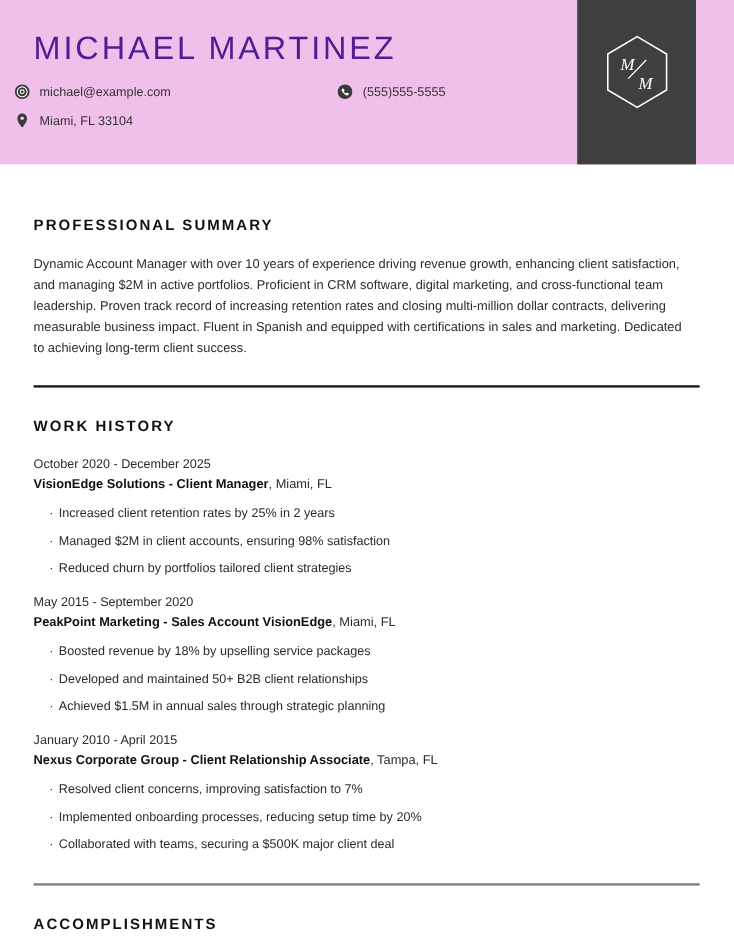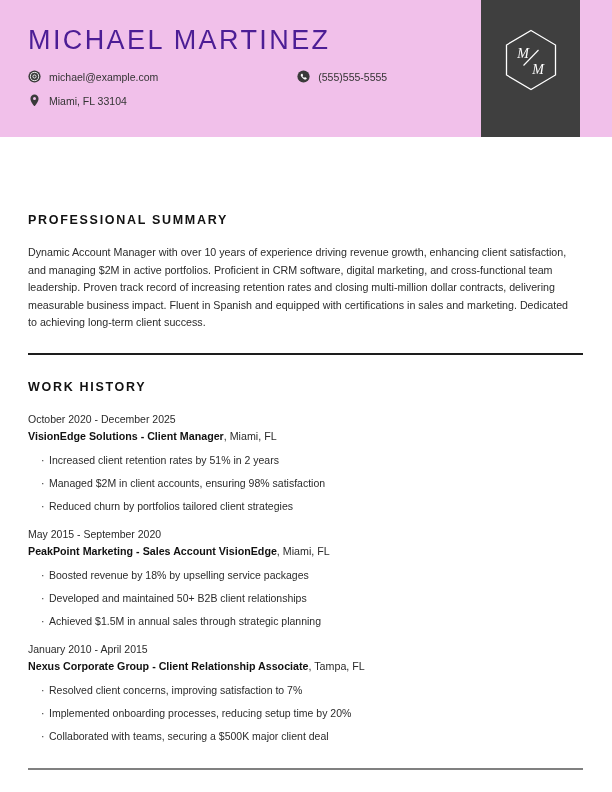--- a/index.html
+++ b/index.html
@@ -48,21 +48,21 @@
     font-size: 27px;
     font-weight: 300;
     letter-spacing: 2.4px;
     color: #4c1d95;
     white-space: nowrap;
     line-height: 1;
   }
 
   .contact-row {
     position: absolute;
-    left: 28px;
+    left: 12px;
     display: flex;
     align-items: center;
   }
   .contact-row.r1 { top: 70px; }
   .contact-row.r2 { top: 94px; }
 
   .contact-item {
     display: flex;
     align-items: center;
     font-size: 10.5px;
@@ -89,21 +89,21 @@
   }
 
   .section-title {
     font-size: 12.5px;
     font-weight: bold;
     letter-spacing: 1.7px;
     color: #111111;
     text-transform: uppercase;
   }
 
-  .summary-section { padding-top: 32px; margin-top: 44px; }
+  .summary-section { padding-top: 44px; }
   .summary-text {
     margin-top: 17px;
     font-size: 10.7px;
     line-height: 17.6px;
     color: #2b2b2b;
     text-align: left;
     width: 548px;
   }
 
   .divider-dark {
@@ -222,21 +222,21 @@
     <div class="divider-dark"></div>
   </div>
 
   <div class="work-section">
     <div class="section-title">WORK HISTORY</div>
     <div class="jobs" id="job-list">
         <div class="job">
           <div class="job-dates">October 2020 - December 2025</div>
           <div class="job-head"><span class="strong">VisionEdge Solutions</span><span class="strong"> - </span><span class="strong">Client Manager</span><span>, Miami, FL</span></div>
           <ul class="bullets">
-            <li><span class="dot">·</span><span>Increased client retention rates by 51% in 2 years</span></li>
+            <li><span class="dot">·</span><span>Increased client retention rates by 25% in 2 years</span></li>
             <li><span class="dot">·</span><span>Managed $2M in client accounts, ensuring 98% satisfaction</span></li>
             <li><span class="dot">·</span><span>Reduced churn by portfolios tailored client strategies</span></li>
           </ul>
         </div>
         <div class="job">
           <div class="job-dates">May 2015 - September 2020</div>
           <div class="job-head"><span class="strong">PeakPoint Marketing</span><span class="strong"> - </span><span class="strong">Sales Account VisionEdge</span><span>, Miami, FL</span></div>
           <ul class="bullets">
             <li><span class="dot">·</span><span>Boosted revenue by 18% by upselling service packages</span></li>
             <li><span class="dot">·</span><span>Developed and maintained 50+ B2B client relationships</span></li>

